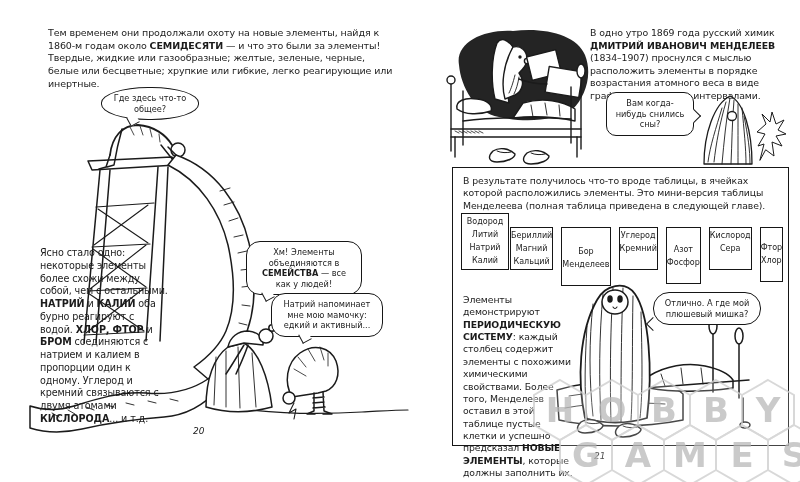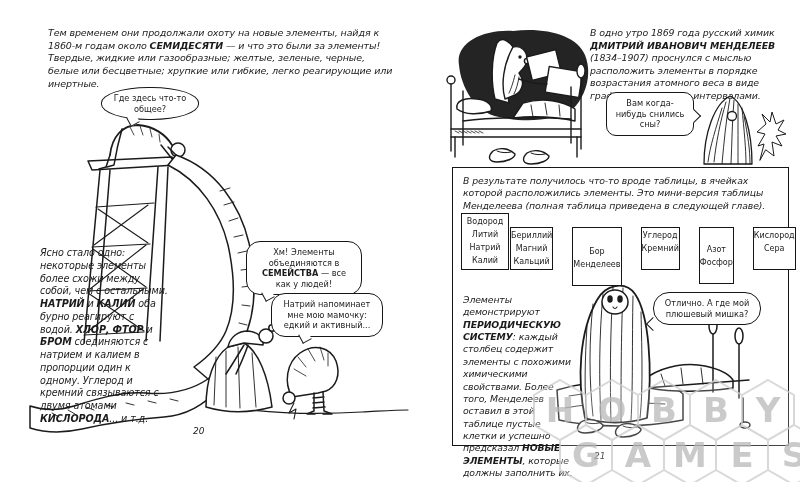--- a/index.html
+++ b/index.html
@@ -1,19 +1,19 @@
 <!DOCTYPE html>
 <html><head>
 <meta charset="utf-8">
 <style>
   html,body{margin:0;padding:0}
   body{width:800px;height:482px;background:#ffffff;position:relative;overflow:hidden;
        font-family:"DejaVu Sans",sans-serif;color:#1b1b1b}
   .abs{position:absolute}
-  .txt{position:absolute;font-style:italic;line-height:1.33;letter-spacing:-0.1px;z-index:5}
+  .txt{position:absolute;line-height:1.33;letter-spacing:-0.1px;z-index:5}
   .bold{font-weight:bold}
   .bubble{position:absolute;background:#fff;border:1.4px solid #161616;text-align:center;
           font-size:8.2px;line-height:1.28;padding:5px 7px;z-index:8}
   .tail{position:absolute;width:9px;height:9px;background:#fff;z-index:9}
   .tail-down{border-right:1.4px solid #161616;border-bottom:1.4px solid #161616;transform:rotate(62deg);bottom:-6px}
   .tail-right{border-top:1.4px solid #161616;border-right:1.4px solid #161616;transform:rotate(45deg);right:-6px}
   .tail-left{border-left:1.4px solid #161616;border-bottom:1.4px solid #161616;transform:rotate(45deg);left:-6px}
   .panel{position:absolute;border:1.6px solid #161616;border-radius:0;background:#fff;z-index:2}
   .cell-txt{font-size:8px;line-height:13px;text-align:center}
   .mini-col{border:1.3px solid #161616;background:#fff}
@@ -143,21 +143,21 @@
 
     <div class="txt" style="left:10px;top:7px;width:315px;font-size:9.3px">В результате получилось что-то вроде таблицы, в ячейках которой расположились элементы. Это мини-версия таблицы Менделеева (полная таблица приведена в следующей главе).</div>
 
     <div class="abs" style="left:8px;top:45px;width:292px;height:58px;z-index:4">
       <div class="mini-col cell-txt" style="position:absolute;left:0;top:0;width:46px;height:54px;padding-top:1px">
         <div>Водород</div>
         <div>Литий</div>
         <div>Натрий</div>
         <div>Калий</div>
       </div>
-      <div class="abs" style="left:49px;top:14px;width:243px;display:flex;gap:19px">
+      <div class="abs" style="left:49px;top:14px;width:243px;display:flex;gap:8px">
         <div class="mini-col cell-txt" style="flex:1;height:40px;padding-top:1px">
           <div>Бериллий</div>
           <div>Магний</div>
           <div>Кальций</div>
         </div>
         <div class="mini-col cell-txt" style="flex:1;height:40px;padding-top:17px">
           <div>Бор</div>
           <div>Менделеев</div>
         </div>
         <div class="mini-col cell-txt" style="flex:1;height:40px;padding-top:1px">
@@ -165,21 +165,21 @@
           <div>Кремний</div>
         </div>
         <div class="mini-col cell-txt" style="flex:1;height:40px;padding-top:15px">
           <div>Азот</div>
           <div>Фосфор</div>
         </div>
         <div class="mini-col cell-txt" style="flex:1;height:40px;padding-top:1px">
           <div>Кислород</div>
           <div>Сера</div>
         </div>
-        <div class="mini-col cell-txt" style="flex:1;height:40px;padding-top:1px">
+        <div class="mini-col cell-txt" style="flex:1;height:40px;padding-top:13px">
           <div>Фтор</div>
           <div>Хлор</div>
         </div>
       </div>
     </div>
 
     <div class="txt" style="left:10px;top:126px;width:114px;font-size:9.3px"><span>Элементы демонстрируют </span><span class="bold">ПЕРИОДИЧЕСКУЮ СИСТЕМУ</span><span>: каждый столбец содержит элементы с похожими химическими свойствами. Более того, Менделеев оставил в этой таблице пустые клетки и успешно предсказал </span><span class="bold">НОВЫЕ ЭЛЕМЕНТЫ</span><span>, которые должны заполнить их.</span></div>
 
     <svg style="left:100px;top:102px;z-index:3" width="234" height="173" viewBox="0 0 234 173">
       <g fill="none" stroke="#1b1b1b" stroke-width="1.5" stroke-linecap="round" stroke-linejoin="round">

